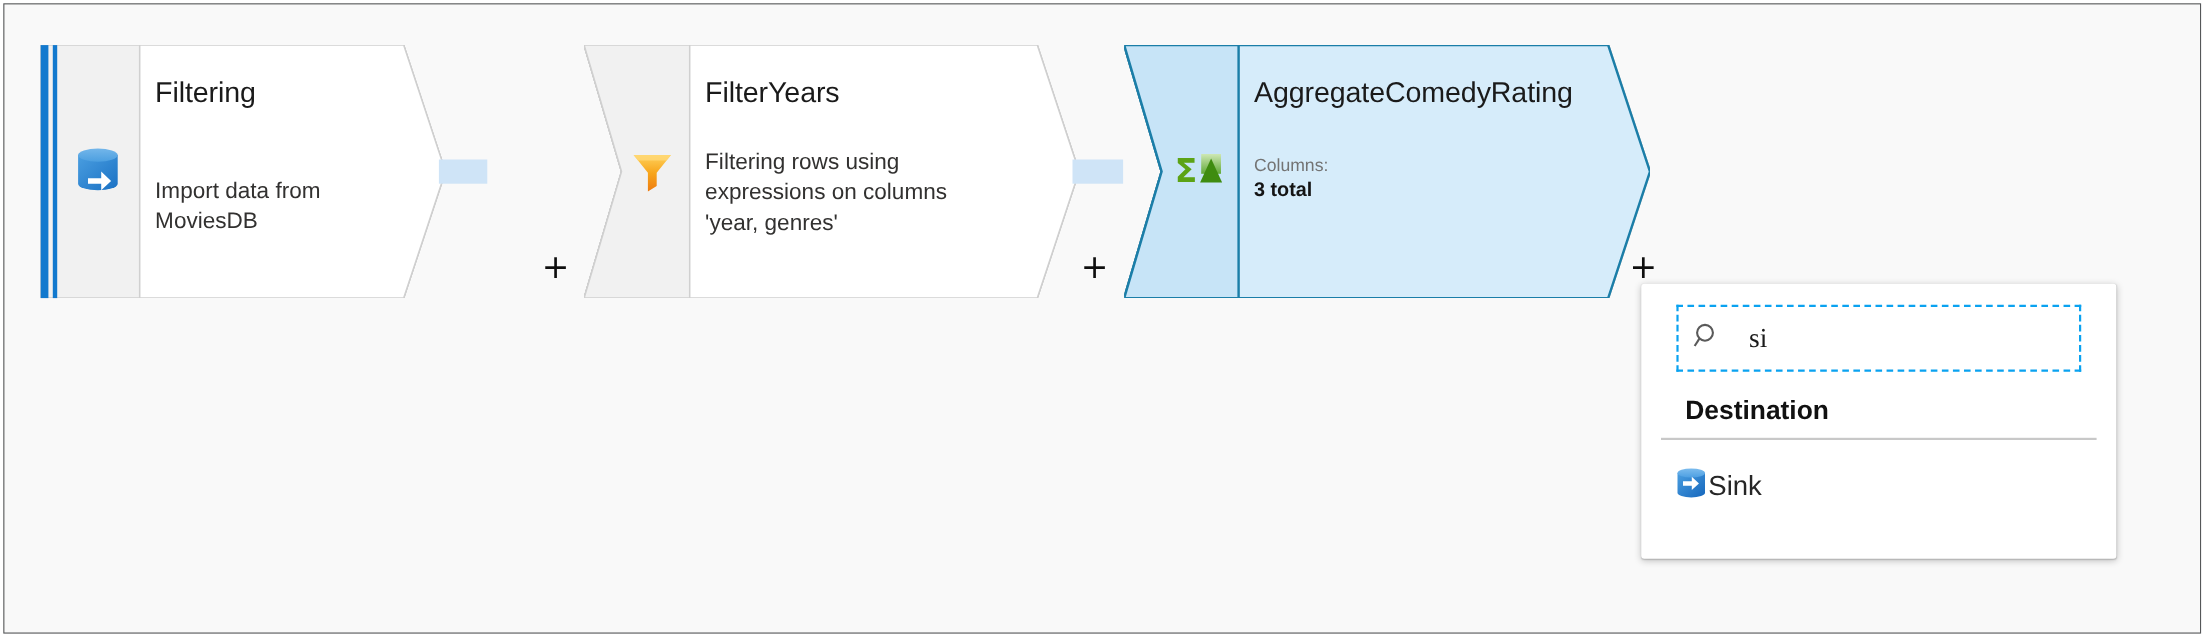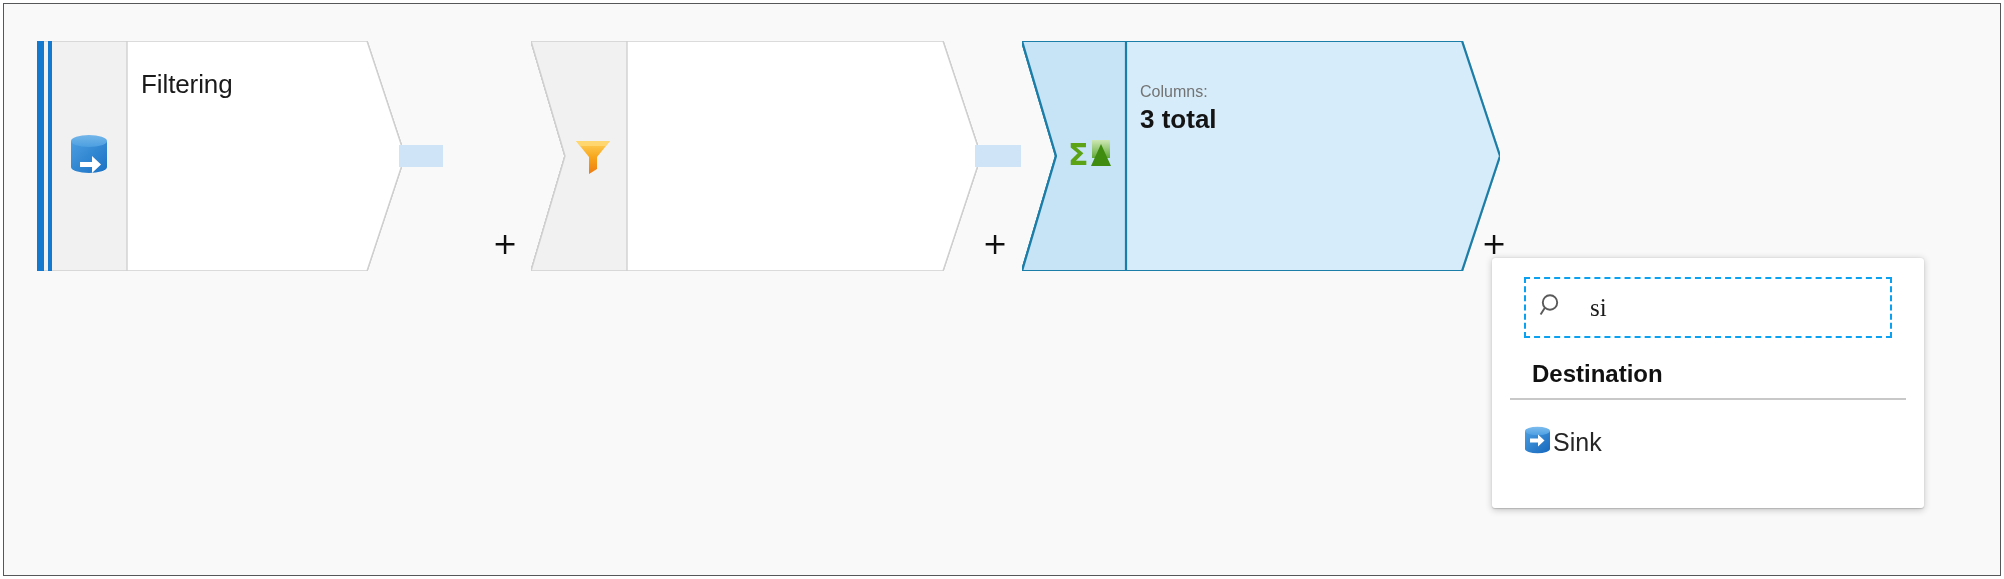--- a/index.html
+++ b/index.html
@@ -56,21 +56,21 @@
     font-size: 20.5px;
     color: #323130;
     line-height: 1.33;
   }
   .node-sub-label {
     font-size: 16px;
     color: #737373;
     line-height: 1.32;
   }
   .node-sub-value {
-    font-size: 26px;
+    font-size: 18px;
     font-weight: bold;
     color: #141414;
     line-height: 1.32;
   }
 
   
   .src-rail {
     position: absolute;
     top: 0; bottom: 0;
     background: #1279ce;
@@ -198,20 +198,21 @@
           </defs>
           <path d="M5 10 h36 v26 a18 6 0 0 1 -36 0 z" fill="url(#dbBody)"></path>
           <ellipse cx="23" cy="10" rx="18" ry="6" fill="url(#dbTop)"></ellipse>
           <path d="M14 31 h12 v-6 l9 8.5 -9 8.5 v-6 h-12 z" fill="#ffffff"></path>
         </svg>
       </span>
     </div>
 
     <div class="body" style="left:104px; right:20px;">
       <div class="node-title" style="margin-top:28px;">Filtering</div>
+      <div class="node-desc" style="margin-top:60px; max-width:270px;">Import data from MoviesDB</div>
     </div>
   </div>
 
   <div class="link-bar" style="left:395px; top:141px; width:44px;"></div>
 
   <div class="plus" style="left:488px; top:228px;">+</div>
 
   <div class="node" id="node-filter" style="left:527px; width:450px;">
     <div class="shape">
       <svg viewBox="0 0 450 230" preserveAspectRatio="none">
@@ -229,20 +230,24 @@
               <stop offset="0.5" stop-color="#f7a51b"></stop>
               <stop offset="1" stop-color="#ee7c11"></stop>
             </linearGradient>
           </defs>
           <path d="M4 8 h34 L25 24 v12 l-8 5 V24 Z" fill="url(#fnG)"></path>
           <path d="M4 8 h34 l-4 5 H8 Z" fill="#ffd97a" opacity="0.75"></path>
         </svg>
       </span>
     </div>
 
+    <div class="body" style="left:110px; right:40px;">
+      <div class="node-title" style="margin-top:28px;">FilterYears</div>
+      <div class="node-desc" style="margin-top:34px; max-width:250px;">Filtering rows using expressions on columns 'year, genres'</div>
+    </div>
   </div>
 
   <div class="link-bar" style="left:971px; top:141px; width:46px;"></div>
 
   <div class="plus" style="left:978px; top:228px;">+</div>
 
   <div class="node" id="node-aggregate" style="left:1018px; width:478px;">
     <div class="shape">
       <svg viewBox="0 0 478 230" preserveAspectRatio="none">
         <path d="M 0,0 L 440,0 L 478,115 L 440,230 L 0,230 L 34,115 Z" fill="#d6ecfa" stroke="#1b7ea8" stroke-width="2.2"></path>
@@ -260,20 +265,21 @@
             </linearGradient>
           </defs>
           <text x="0" y="31" font-family="'DejaVu Sans',sans-serif" font-size="30" font-weight="bold" fill="#5ca315">Σ</text>
           <rect x="24" y="6" width="18" height="18" fill="url(#agTri)" opacity="0.85"></rect>
           <path d="M33 10 L43 32 H23 Z" fill="#3f8c10"></path>
         </svg>
       </span>
     </div>
 
     <div class="body" style="left:118px; right:40px;">
+      <div class="node-title" style="margin-top:28px;">AggregateComedyRating</div>
       <div class="node-sub-label" style="margin-top:40px;">Columns:</div>
       <div class="node-sub-value">3 total</div>
     </div>
   </div>
 
   <div class="plus" style="left:1477px; top:228px;">+</div>
 
 
   <div id="panel">
 

